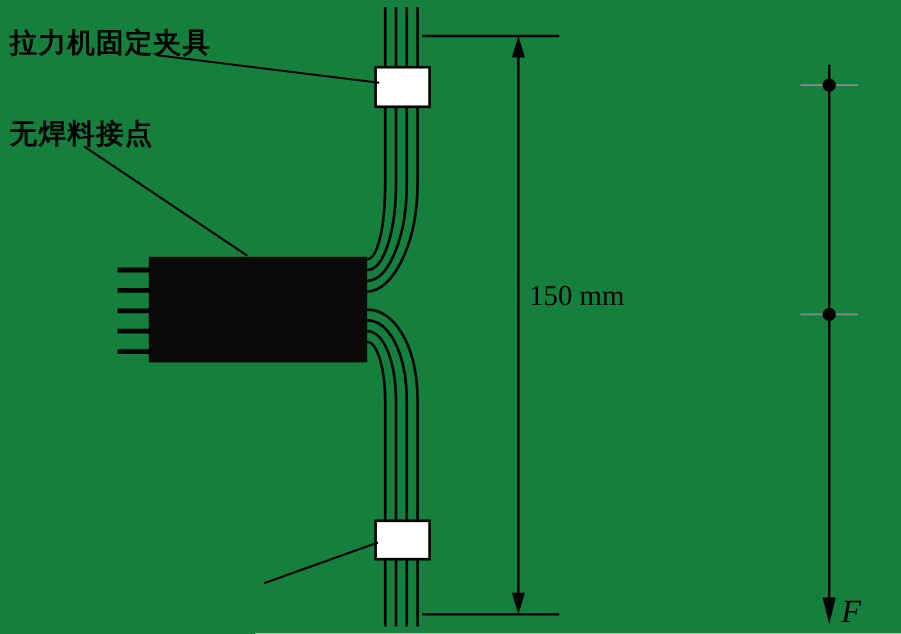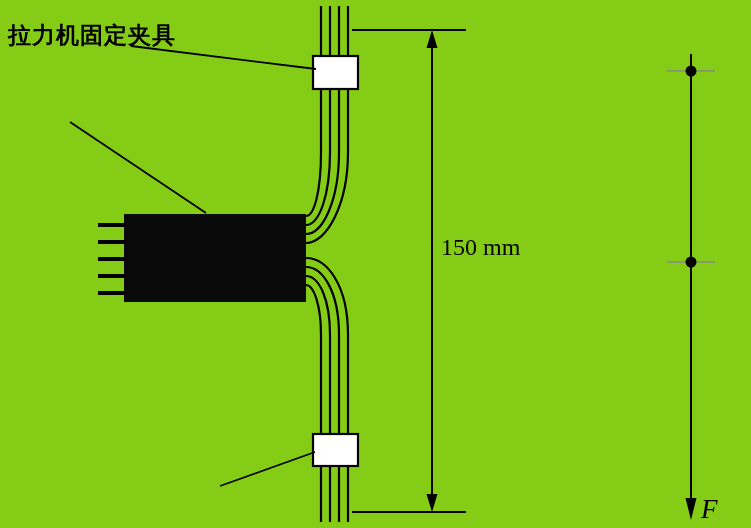--- a/index.html
+++ b/index.html
@@ -5,21 +5,21 @@
   html, body {
     margin: 0;
     padding: 0;
     background: #ffffff;
     font-family: "Liberation Sans", sans-serif;
   }
   .stage {
     position: relative;
     width: 751px;
     height: 528px;
-    background: #84cc16;
+    background: #15803d;
     overflow: hidden;
   }
   .stage svg {
     position: absolute;
     left: 0;
     top: 0;
   }
   .cjk-label {
     position: absolute;
     color: #000;
@@ -98,19 +98,20 @@
     <circle cx="691" cy="262" r="5.5" fill="#000"></circle>
     <polygon points="691,520 685.5,498 696.5,498" fill="#000"></polygon>
 
     <line x1="131" y1="46" x2="316" y2="69" stroke="#000" stroke-width="1.8"></line>
     <line x1="70" y1="122" x2="206" y2="213" stroke="#000" stroke-width="1.8"></line>
     <line x1="220" y1="486" x2="315" y2="452" stroke="#000" stroke-width="1.8"></line>
   </svg>
 
   <div class="cjk-label lbl-fixed">拉力机固定夹具</div>
 
+  <div class="cjk-label lbl-joint">无焊料接点</div>
 
 
   <div class="dim-label">150 mm</div>
 
   <div class="force-label">F</div>
 
 </div>
 
 </body></html>

